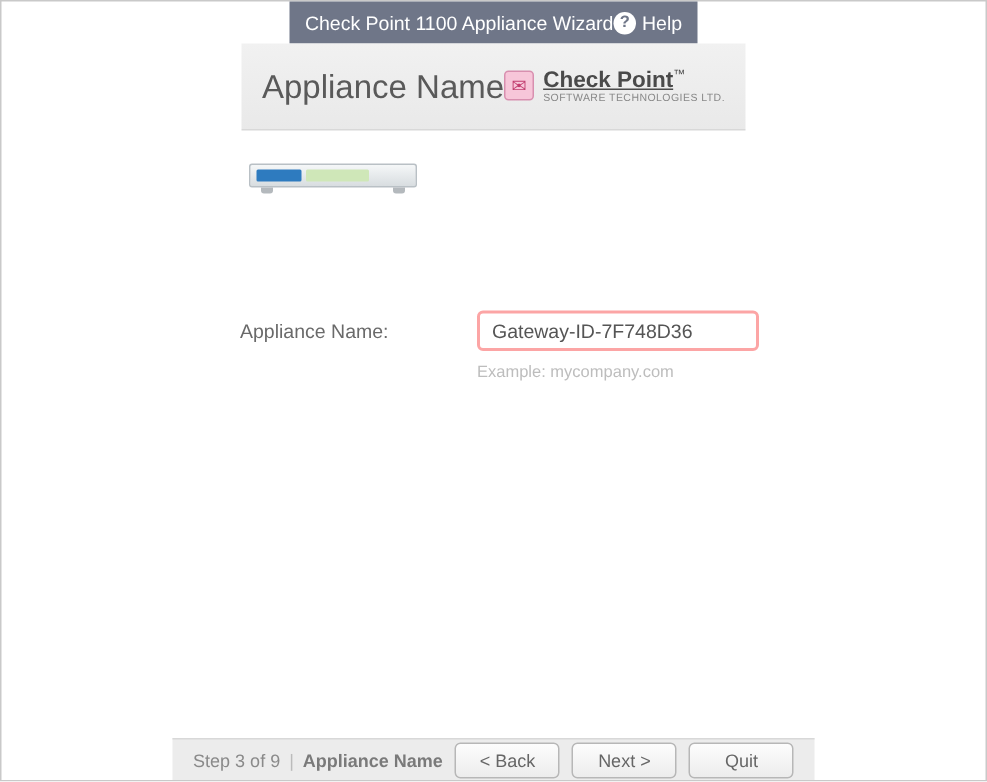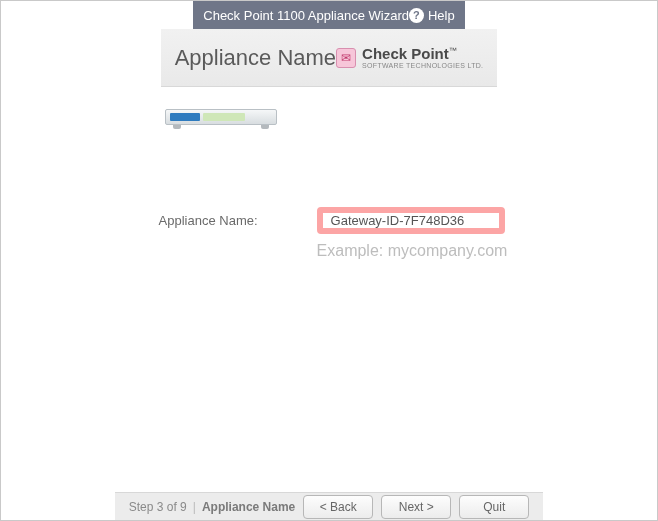--- a/index.html
+++ b/index.html
@@ -76,20 +76,21 @@
     align-items: center;
     justify-content: center;
     color: #c23d6f;
     font-size: 12px;
   }
   .brand-text { line-height: 1; }
   .brand-main {
     font-size: 15px;
     color: #4a4a4a;
     font-weight: 600;
+    text-decoration: underline;
   }
   .brand-tm { font-size: 8px; vertical-align: super; color: #4a4a4a; }
   .brand-sub {
     font-size: 7px;
     color: #888;
     letter-spacing: 0.3px;
   }
   .content {
     flex: 1;
     padding: 14px 18px 10px 26px;
@@ -145,29 +146,29 @@
     width: 158px;
     color: #6a6a6a;
     font-size: 13px;
   }
   .form-input {
     width: 188px;
     height: 27px;
     padding: 3px 8px;
     font-size: 13px;
     color: #555;
-    border: 6px solid #fca5a5;
+    border: 2px solid #fca5a5;
     border-radius: 4px;
     background: #fff;
     outline: none;
   }
   .form-input::placeholder { color: #b4b4b4; }
   .hint {
     margin-left: 158px;
-    font-size: 16px;
+    font-size: 11px;
     color: #bdbdbd;
     margin-top: -2px;
   }
   .footer {
     height: 28px;
     border-top: 1px solid #d8d8d8;
     background: #ececec;
     display: flex;
     align-items: center;
     padding: 0 14px;

